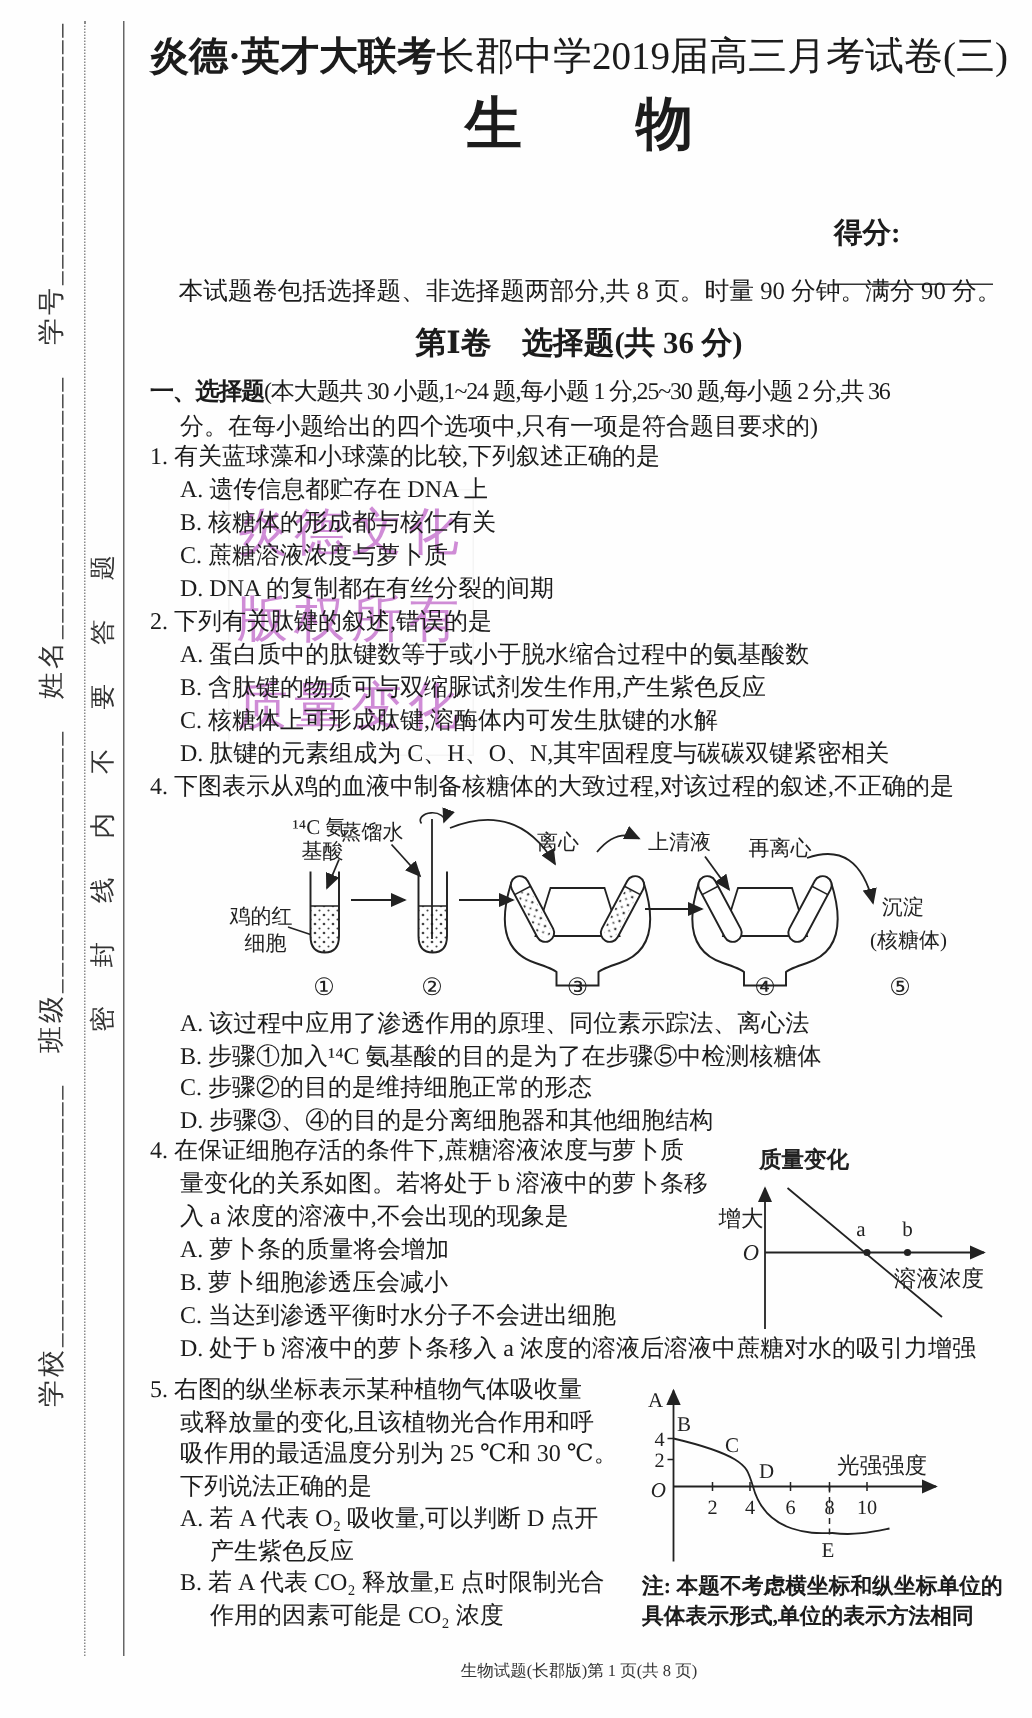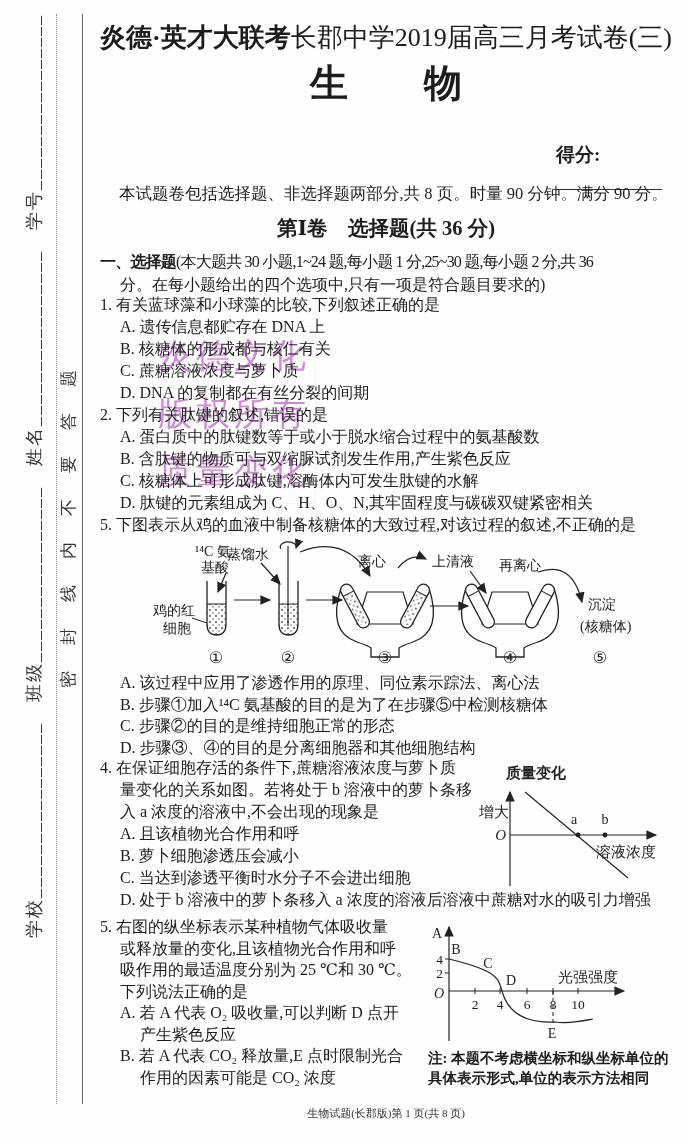--- a/index.html
+++ b/index.html
@@ -83,21 +83,21 @@
 
 <div class="blk" style="left:100px; top:404px;">
   <div class="line">2. 下列有关肽键的叙述,错误的是</div>
   <div class="line opt">A. 蛋白质中的肽键数等于或小于脱水缩合过程中的氨基酸数</div>
   <div class="line opt">B. 含肽键的物质可与双缩脲试剂发生作用,产生紫色反应</div>
   <div class="line opt">C. 核糖体上可形成肽键,溶酶体内可发生肽键的水解</div>
   <div class="line opt">D. 肽键的元素组成为 C、H、O、N,其牢固程度与碳碳双键紧密相关</div>
 </div>
 
 <div class="blk" style="left:100px; top:514px;">
-  <div class="line">5. 下图表示从鸡的血液中制备核糖体的大致过程,对该过程的叙述,不正确的是</div>
+  <div class="line">4. 下图表示从鸡的血液中制备核糖体的大致过程,对该过程的叙述,不正确的是</div>
 </div>
 
 <svg class="abs" style="left:130px; top:536px;" width="540" height="132" viewBox="0 0 540 132">
   <defs>
     <marker id="ah" markerWidth="10" markerHeight="8" refX="8" refY="4" orient="auto">
       <path d="M0,0 L9,4 L0,8 z" fill="#222"></path>
     </marker>
     <pattern id="dotp" width="6" height="6" patternUnits="userSpaceOnUse">
       <circle cx="2" cy="2" r="0.9" fill="#444"></circle>
       <circle cx="5" cy="5" r="0.7" fill="#444"></circle>
@@ -181,21 +181,21 @@
   <div class="line">A. 该过程中应用了渗透作用的原理、同位素示踪法、离心法</div>
   <div class="line">B. 步骤①加入¹⁴C 氨基酸的目的是为了在步骤⑤中检测核糖体</div>
   <div class="line">C. 步骤②的目的是维持细胞正常的形态</div>
   <div class="line">D. 步骤③、④的目的是分离细胞器和其他细胞结构</div>
 </div>
 
 <div class="blk" style="left:100px; top:757px;">
   <div class="line">4. 在保证细胞存活的条件下,蔗糖溶液浓度与萝卜质</div>
   <div class="line ind">量变化的关系如图。若将处于 b 溶液中的萝卜条移</div>
   <div class="line ind">入 a 浓度的溶液中,不会出现的现象是</div>
-  <div class="line opt">A. 且该植物光合作用和呼</div>
+  <div class="line opt">A. 萝卜条的质量将会增加</div>
   <div class="line opt">B. 萝卜细胞渗透压会减小</div>
   <div class="line opt">C. 当达到渗透平衡时水分子不会进出细胞</div>
   <div class="line opt">D. 处于 b 溶液中的萝卜条移入 a 浓度的溶液后溶液中蔗糖对水的吸引力增强</div>
 </div>
 
 <svg class="abs" style="left:478px; top:760px;" width="210" height="135" viewBox="0 0 210 135">
   <defs>
     <marker id="ah4" markerWidth="10" markerHeight="8" refX="8" refY="4" orient="auto">
       <path d="M0,0 L9,4 L0,8 z" fill="#222"></path>
     </marker>

